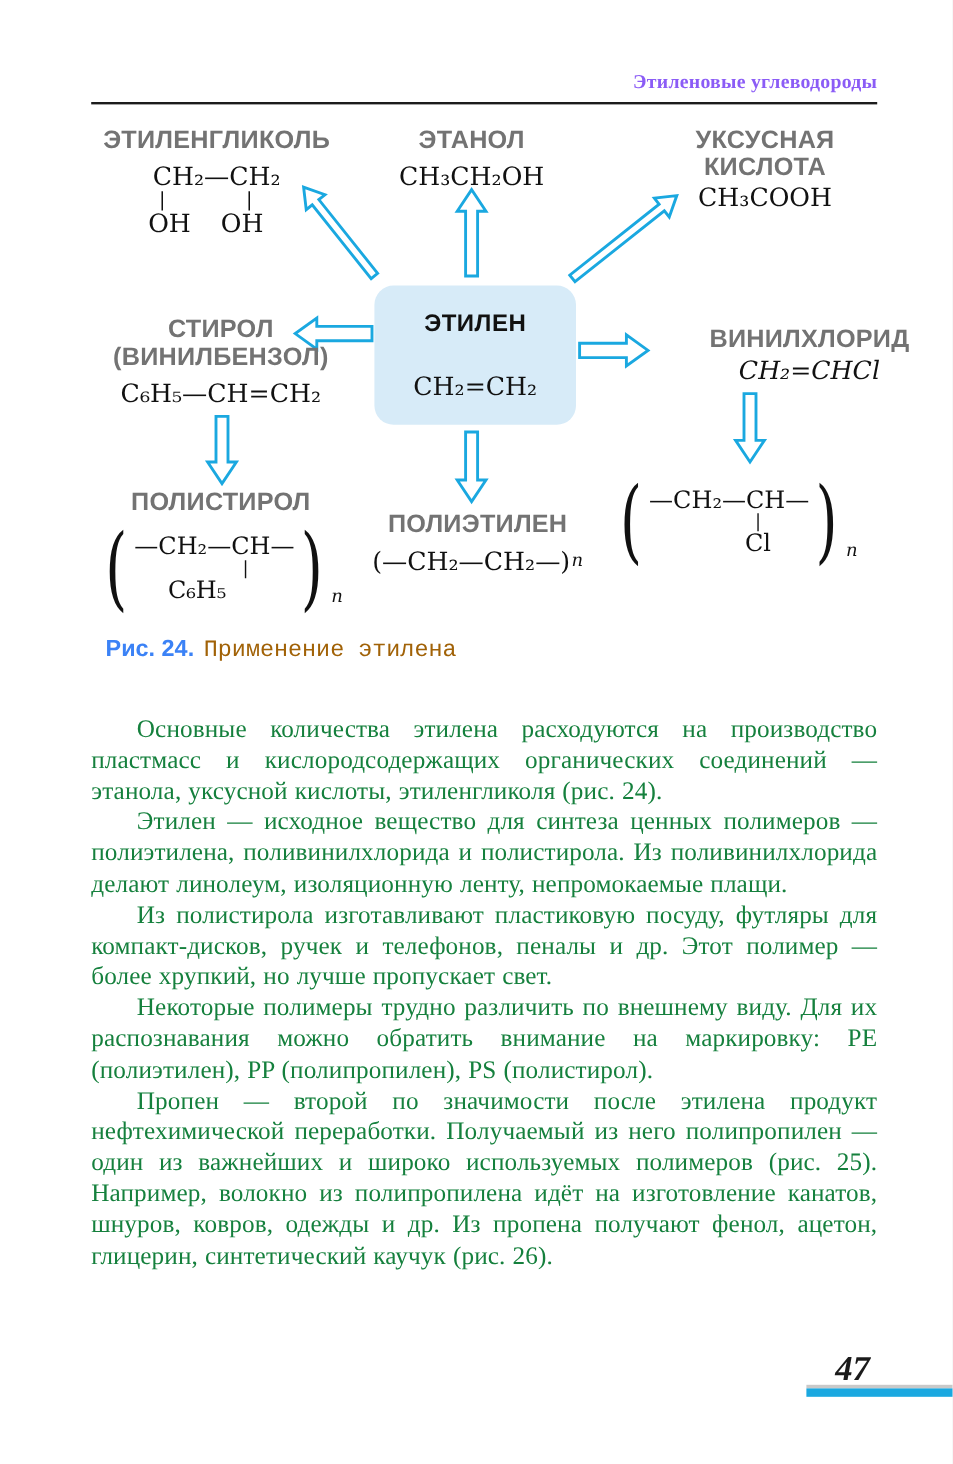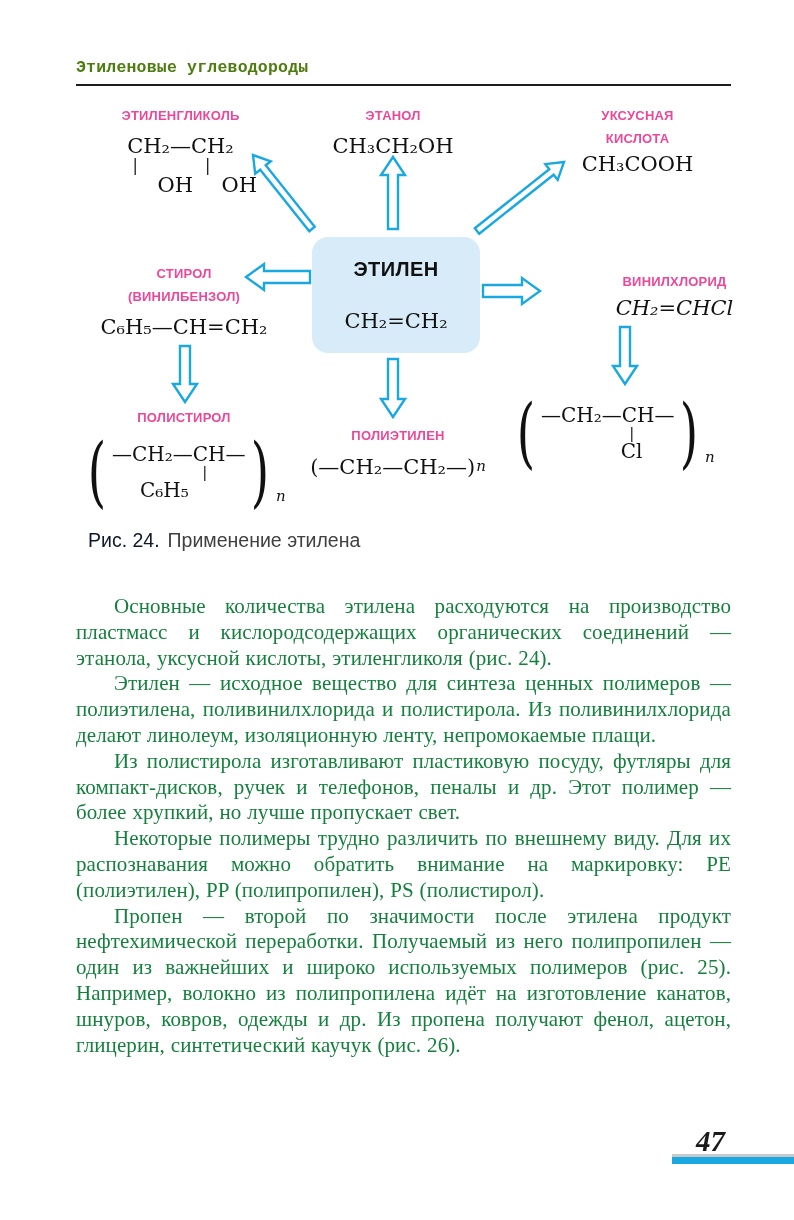--- a/index.html
+++ b/index.html
@@ -4,50 +4,50 @@
 <style>
   html,body{margin:0;padding:0;background:#e8e8e8;}
   .page{
     position:relative;width:794px;height:1220px;margin:0 auto;
     background:#ffffff;overflow:hidden;color:#161616;
     font-family:"Liberation Serif","DejaVu Serif",serif;
   }
   
   .header{margin:0 63px 0 76px;padding-top:58px;}
   .header-title{
-    font-family:Liberation Mono, monospace;
-    font-weight:bold;font-size:16.5px;color:#4d7c0f;letter-spacing:.2px;
+    text-align:right;font-family:Liberation Serif, serif;
+    font-weight:bold;font-size:16.5px;color:#8b5cf6;letter-spacing:.2px;
   }
   .header-rule{border-bottom:2px solid #1c1c1c;margin-top:7px;}
   
   .diagram{position:relative;width:794px;height:415px;margin-top:12px;}
   .arrow-layer{position:absolute;left:0;top:0;width:794px;height:415px;}
   .node{position:absolute;text-align:center;}
   .node-title{
     font-family:"Liberation Sans","DejaVu Sans",sans-serif;font-weight:bold;
-    font-size:13px;line-height:23px;color:#ec4899;letter-spacing:.2px;
+    font-size:21px;line-height:23px;color:#737373;letter-spacing:.2px;
   }
   .node-formula{
     font-family:"DejaVu Serif","DejaVu Sans",serif;font-size:21px;
     margin-top:7px;color:#111;line-height:24px;
   }
   .ethylene-box{
     position:absolute;left:312px;top:139px;width:168px;height:116px;
     background:#d7ebf8;border-radius:16px;display:flex;flex-direction:column;
     align-items:center;justify-content:center;gap:28px;
   }
   .ethylene-box .box-title{
     font-family:"Liberation Sans","DejaVu Sans",sans-serif;font-weight:bold;
     font-size:20px;color:#111;letter-spacing:.4px;
   }
   .ethylene-box .box-formula{font-family:"DejaVu Serif",serif;font-size:21px;color:#111;}
   
   .glycol-grid{display:inline-block;}
   .glycol-row{display:flex;justify-content:space-between;width:96px;margin:0 auto;transform:translateX(-9px);}
-  .glycol-row span{display:block;min-width:30px;margin-left:34px;}
+  .glycol-row span{display:block;min-width:30px;}
   .glycol-bondrow{display:flex;justify-content:space-between;width:78px;margin:0 auto;transform:translateX(-9px);
     font-size:16px;line-height:15px;}
   
   .poly{display:flex;justify-content:center;align-items:center;margin-top:4px;}
   .bigparen{
     font-family:"DejaVu Serif",serif;font-size:76px;font-weight:400;color:#111;
     display:inline-block;transform:scaleX(.62);line-height:78px;
   }
   .poly-mid{font-family:"DejaVu Serif","DejaVu Sans",serif;font-size:20px;line-height:23px;color:#111;}
   .poly-mid .bond{font-size:15px;line-height:13px;}
@@ -57,24 +57,24 @@
   .pvc-side{text-align:center;transform:translateX(24px);}
   .sub-n{
     font-family:"DejaVu Serif",serif;font-style:italic;font-size:15px;
     align-self:flex-end;margin:0 0 6px 1px;color:#111;
   }
   .pe-formula{display:flex;justify-content:center;align-items:center;}
   .pe-formula .sub-n{margin-bottom:1px;}
   
   .figure-caption{margin:16px 63px 0 88px;font-size:19.5px;}
   .cap-label{
-    font-family:"Liberation Sans","DejaVu Sans",sans-serif;font-weight:normal;
-    color:#0f172a;margin-right:8px;text-align:center;
-  }
-  .cap-text{font-family:Liberation Sans, sans-serif;color:#404040;}
+    font-family:"Liberation Sans","DejaVu Sans",sans-serif;font-weight:bold;
+    color:#3b82f6;margin-right:8px;text-align:center;
+  }
+  .cap-text{font-family:Liberation Mono, monospace;color:#a16207;}
   
   .body-text{margin:42px 63px 0 76px;}
   .body-text p{
     margin:0;font-size:21px;line-height:25.8px;text-align:justify;
     text-indent:38px;color:#15803d;letter-spacing:.1px;word-spacing:.5px;
   }
   
   .footer{position:absolute;top:1126px;right:0;width:122px;}
   .page-number{
     font-family:"Liberation Serif",serif;font-style:italic;font-weight:bold;

